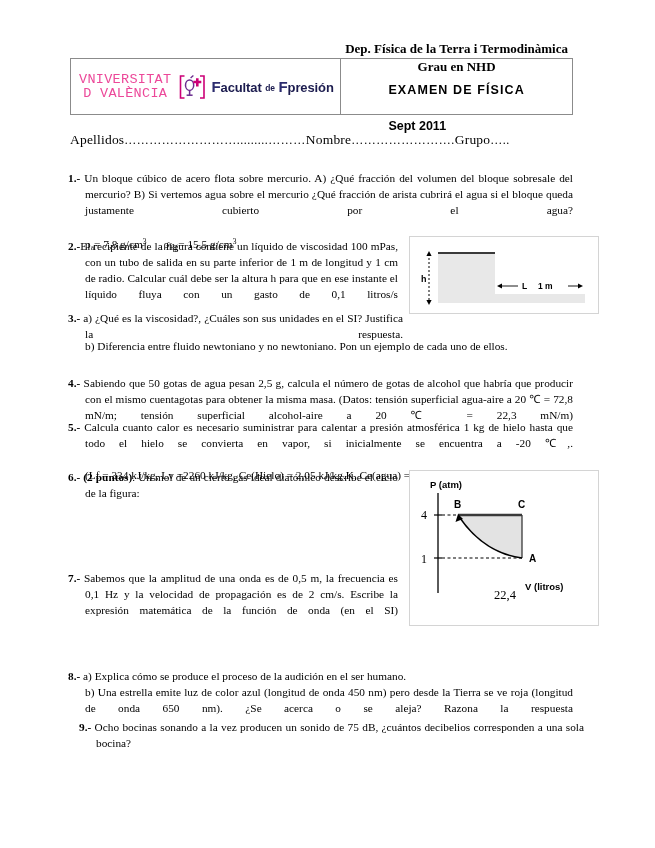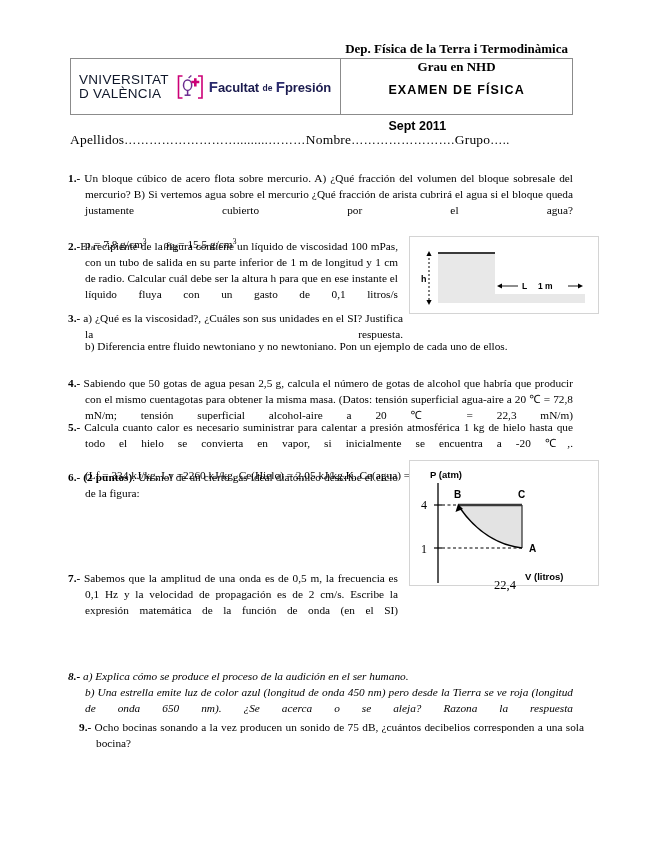--- a/index.html
+++ b/index.html
@@ -55,26 +55,27 @@
     display: flex;
     align-items: center;
     gap: 3px;
   }
   .uv-words {
     display: flex;
     flex-direction: column;
     line-height: 1.02;
   }
   .uv-line {
-    font-family: Liberation Sans, sans-serif;
+    font-family: Liberation Mono, monospace;
     font-size: 13.5px;
     letter-spacing: 0.3px;
-    color: #0f172a;
+    color: #ec4899;
     font-variant: small-caps;
     white-space: nowrap;
+    text-align: center;
   }
   .uv-mark {
     position: relative;
     width: 30px;
     height: 30px;
     margin: 0 1px 0 3px;
   }
   .uv-fac {
     font-family: "Liberation Sans", sans-serif;
     font-size: 13px;
@@ -147,23 +148,23 @@
     width: 190px;
     height: 78px;
     border: 1px solid #d4d4d4;
     background: #ffffff;
     box-sizing: border-box;
   }
   
   .fig-pv {
     position: absolute;
     left: 409px;
-    top: 460px;
+    top: 470px;
     width: 190px;
-    height: 126px;
+    height: 156px;
     border: 1px solid #d4d4d4;
     background: #ffffff;
     box-sizing: border-box;
   }
   .fig-svg { display: block; }
 </style>
 </head>
 <body>
 
 <div class="header-box">
@@ -298,20 +299,20 @@
     <text x="84" y="128" font-family="Liberation Serif, serif" font-size="12.5" fill="#000">22,4</text>
 
     <text x="115" y="119" font-family="Liberation Sans, sans-serif" font-size="9.5" font-weight="bold" fill="#000">V (litros)</text>
   </svg>
 </div>
 
 <div class="prob" style="left:68px; top:570px; width:330px;">
   <p class="hang jstretch"><span class="num">7.-</span> <span>Sabemos que la amplitud de una onda es de 0,5 m, la frecuencia es 0,1 Hz y la velocidad de propagación es de 2 cm/s. Escribe la expresión matemática de la función de onda (en el SI)</span></p>
 </div>
 
-<div class="prob" style="left:68px; top:668px; width:505px;font-style:italic;">
+<div class="prob" style="left:68px; top:668px; width:505px;">
   <p class="hang"><span class="num">8.-</span> <span>a) Explica cómo se produce el proceso de la audición en el ser humano.</span></p>
   <p class="ind jstretch">b) Una estrella emite luz de color azul (longitud de onda 450 nm) pero desde la Tierra se ve roja (longitud de onda 650 nm). ¿Se acerca o se aleja? Razona la respuesta</p>
 </div>
 
 <div class="prob" style="left:68px; top:719px; width:505px;margin-left:11px;">
   <p class="hang jstretch"><span class="num">9.-</span> <span>Ocho bocinas sonando a la vez producen un sonido de 75 dB, ¿cuántos decibelios corresponden a una sola bocina?</span></p>
 </div>
 
 </body></html>

